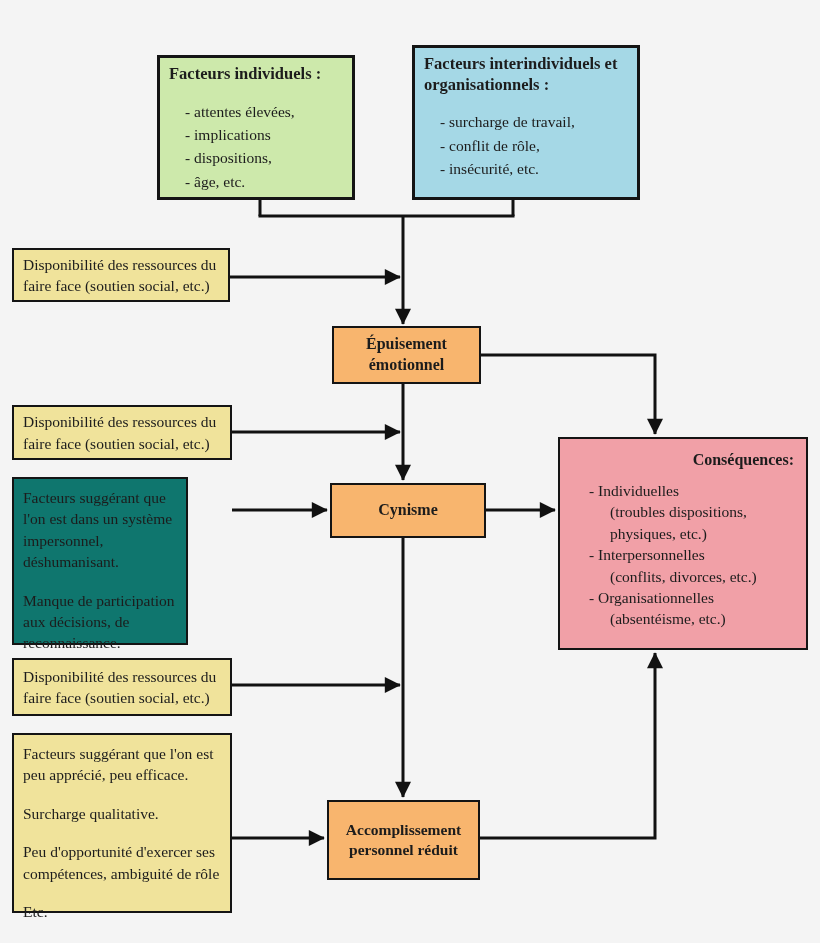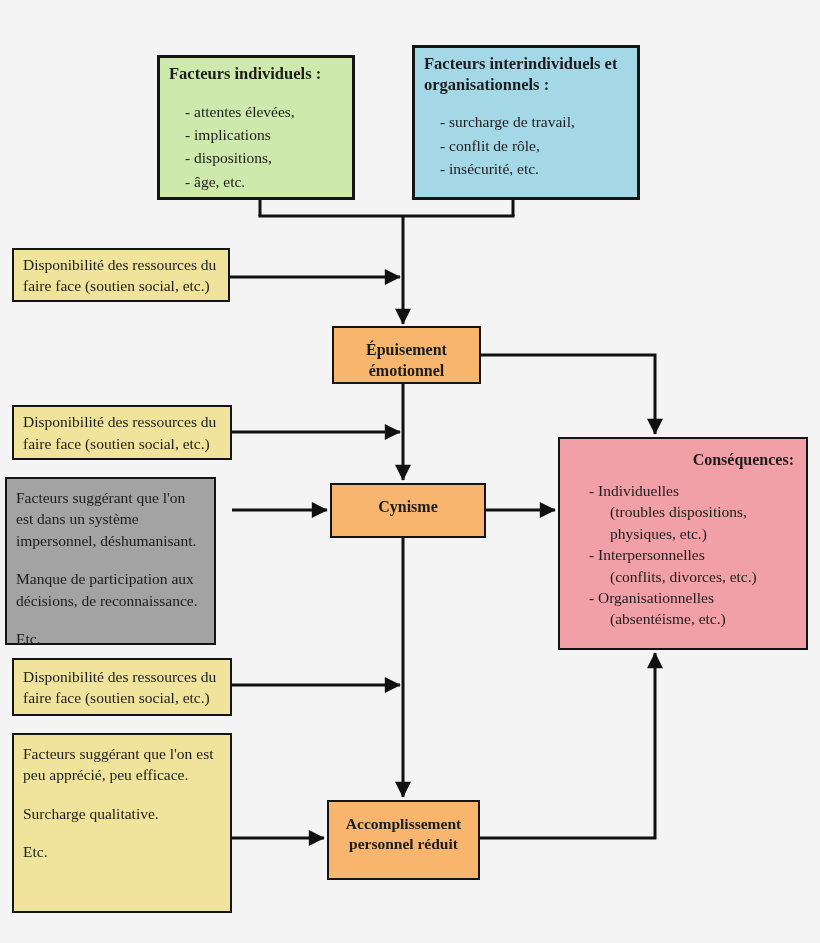--- a/index.html
+++ b/index.html
@@ -9,21 +9,21 @@
   .box{position:absolute;box-sizing:border-box;border:2px solid #141414;color:#1c1c1c;
        font-size:15.5px;line-height:1.38;z-index:2;}
   .factor-top{border-width:3px;padding:6px 9px;}
   .factor-top .box-title{font-weight:bold;font-size:16.5px;line-height:1.25;}
   .factor-top .box-items{margin-top:16px;padding-left:16px;}
   .factor-top .box-items div{margin-bottom:2px;}
   .ybox{display:flex;align-items:center;padding:16px 9px;}
   .bigy{padding:8px 9px;}
   .bigy p{margin:0 0 17px 0;}
   .bigy p:last-child{margin-bottom:0;}
-  .core{display:flex;align-items:flex-start;justify-content:center;text-align:center;
+  .core{display:flex;align-items:center;justify-content:center;text-align:center;
         font-weight:bold;font-size:16px;line-height:1.3;padding:12px;}
   .pink{padding:10px 12px;}
   .pink .box-title{font-weight:bold;font-size:16px;margin-bottom:9px;text-align:right;}
   .pink .c-line{padding-left:17px;}
   .pink .c-line.indent2{padding-left:38px;}
 </style>
 </head>
 <body>
 
 <div id="canvas" style="background-color: rgb(244, 244, 244);">
@@ -76,21 +76,21 @@
   </div>
 
   <div class="box core" style="left: 332px; top: 326px; width: 149px; height: 58px; background-color: rgb(248, 181, 110);">
     <div>Épuisement émotionnel</div>
   </div>
 
   <div class="box ybox" style="left: 12px; top: 405px; width: 220px; height: 55px; background-color: rgb(240, 227, 155);">
     <div>Disponibilité des ressources du faire face (soutien social, etc.)</div>
   </div>
 
-  <div class="box bigy" style="left: 5px; top: 477px; width: 211px; height: 168px; background-color: #a3a3a3;">
+  <div class="box bigy" style="left: 12px; top: 477px; width: 176px; height: 168px; background-color: #0f766e;">
     <p>Facteurs suggérant que l'on est dans un système impersonnel, déshumanisant.</p>
     <p>Manque de participation aux décisions, de reconnaissance.</p>
     <p>Etc.</p>
   </div>
 
   <div class="box core" style="left: 330px; top: 483px; width: 156px; height: 55px; background-color: rgb(248, 181, 110);">
     <div>Cynisme</div>
   </div>
 
   <div class="box pink" style="left: 558px; top: 437px; width: 250px; height: 213px; background-color: rgb(241, 160, 167);">
@@ -104,20 +104,21 @@
     <div class="c-line indent2">(absentéisme, etc.)</div>
   </div>
 
   <div class="box ybox" style="left: 12px; top: 658px; width: 220px; height: 58px; background-color: rgb(240, 227, 155);">
     <div>Disponibilité des ressources du faire face (soutien social, etc.)</div>
   </div>
 
   <div class="box bigy" style="left: 12px; top: 733px; width: 220px; height: 180px; background-color: rgb(240, 227, 155);">
     <p>Facteurs suggérant que l'on est peu apprécié, peu efficace.</p>
     <p>Surcharge qualitative.</p>
+    <p>Peu d'opportunité d'exercer ses compétences, ambiguité de rôle</p>
     <p>Etc.</p>
   </div>
 
   <div class="box core" style="left: 327px; top: 800px; width: 153px; height: 80px; font-size: 15.5px; background-color: rgb(248, 181, 110);">
     <div>Accomplissement personnel réduit</div>
   </div>
 
 </div>
 
 </body></html>

